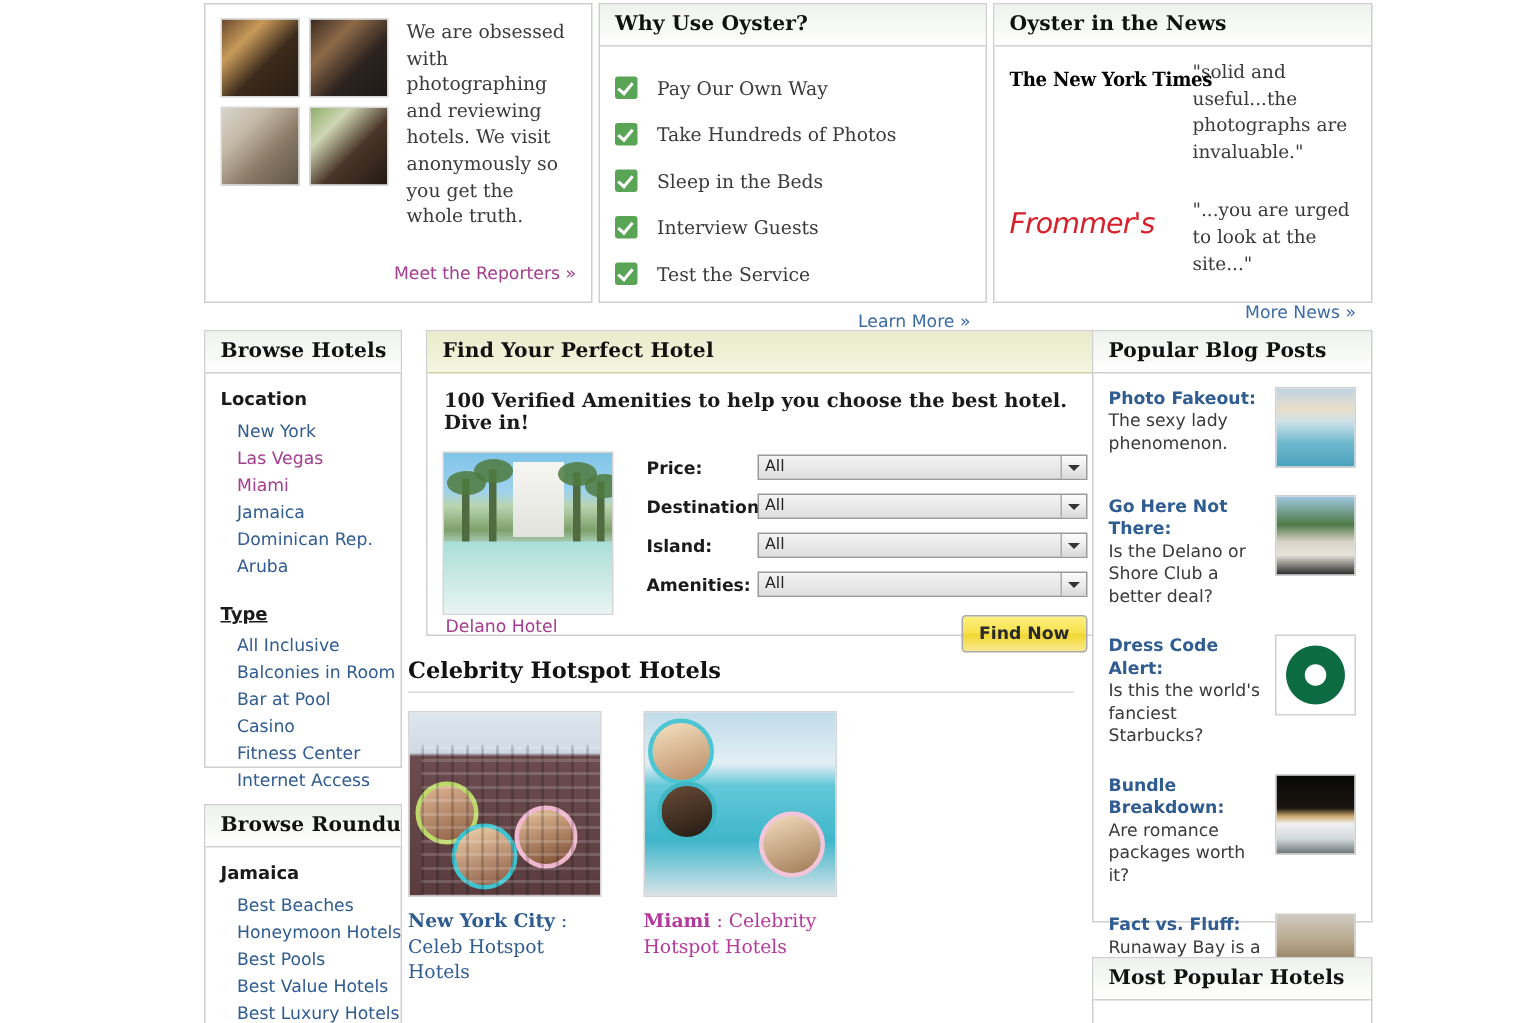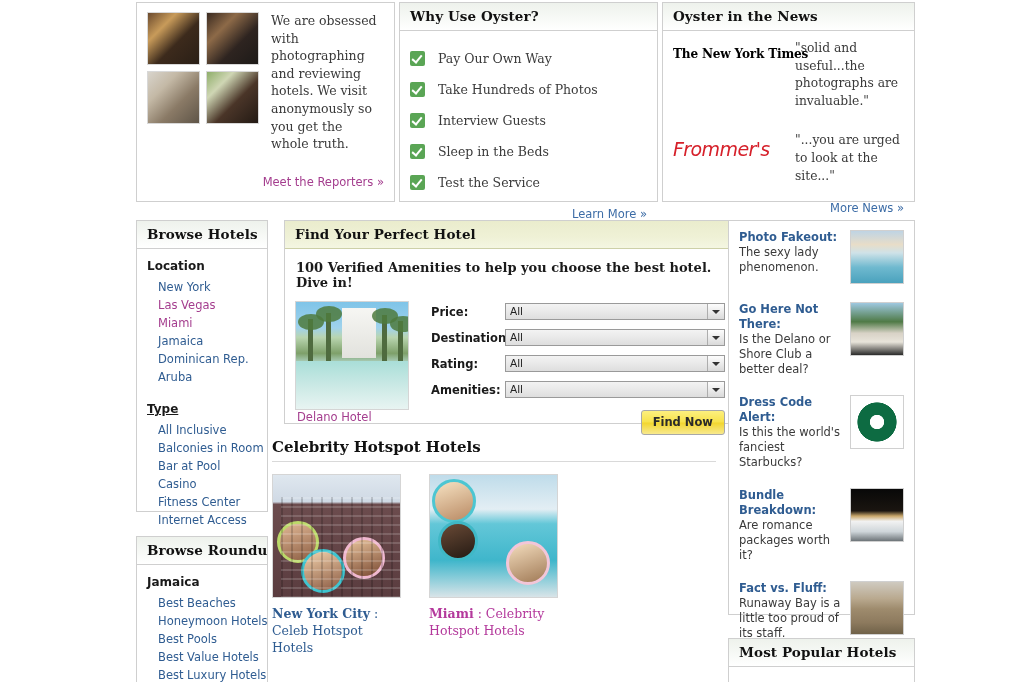--- a/index.html
+++ b/index.html
@@ -390,25 +390,25 @@
         <li class="check-item">
           <span class="check-box"></span>
           <span class="check-label">Pay Our Own Way</span>
         </li>
         <li class="check-item">
           <span class="check-box"></span>
           <span class="check-label">Take Hundreds of Photos</span>
         </li>
         <li class="check-item">
           <span class="check-box"></span>
-          <span class="check-label">Interview Guests</span>
+          <span class="check-label">Sleep in the Beds</span>
         </li>
         <li class="check-item">
           <span class="check-box"></span>
-          <span class="check-label">Sleep in the Beds</span>
+          <span class="check-label">Interview Guests</span>
         </li>
         <li class="check-item">
           <span class="check-box"></span>
           <span class="check-label">Test the Service</span>
         </li>
       </ul>
       <div class="more blue why-foot">Learn More »</div>
     </div>
   </div>
 
@@ -495,21 +495,21 @@
             </div>
           </div>
           <div class="form-row">
             <div class="form-label">Destination:</div>
             <div class="select">
               <div class="select-value">All</div>
               <div class="select-arrow"></div>
             </div>
           </div>
           <div class="form-row">
-            <div class="form-label">Rating:</div>
+            <div class="form-label">Island:</div>
             <div class="select">
               <div class="select-value">All</div>
               <div class="select-arrow"></div>
             </div>
           </div>
           <div class="form-row">
             <div class="form-label">Amenities:</div>
             <div class="select">
               <div class="select-value">All</div>
               <div class="select-arrow"></div>
@@ -551,20 +551,21 @@
       </div>
 
     </div>
   </div>
 
   <div id="island">
     <div class="section-title">Island Getaways</div>
   </div>
 
   <div class="panel" id="blog">
+    <div class="panel-head">Popular Blog Posts</div>
     <div class="panel-body">
 
       <div class="blog-item">
         <div class="blog-text">
           <span class="blog-title">Photo Fakeout:</span><span class="blog-desc"> The sexy lady phenomenon.</span>
         </div>
         <div class="blog-thumb th-pool"></div>
       </div>
 
       <div class="blog-item">

